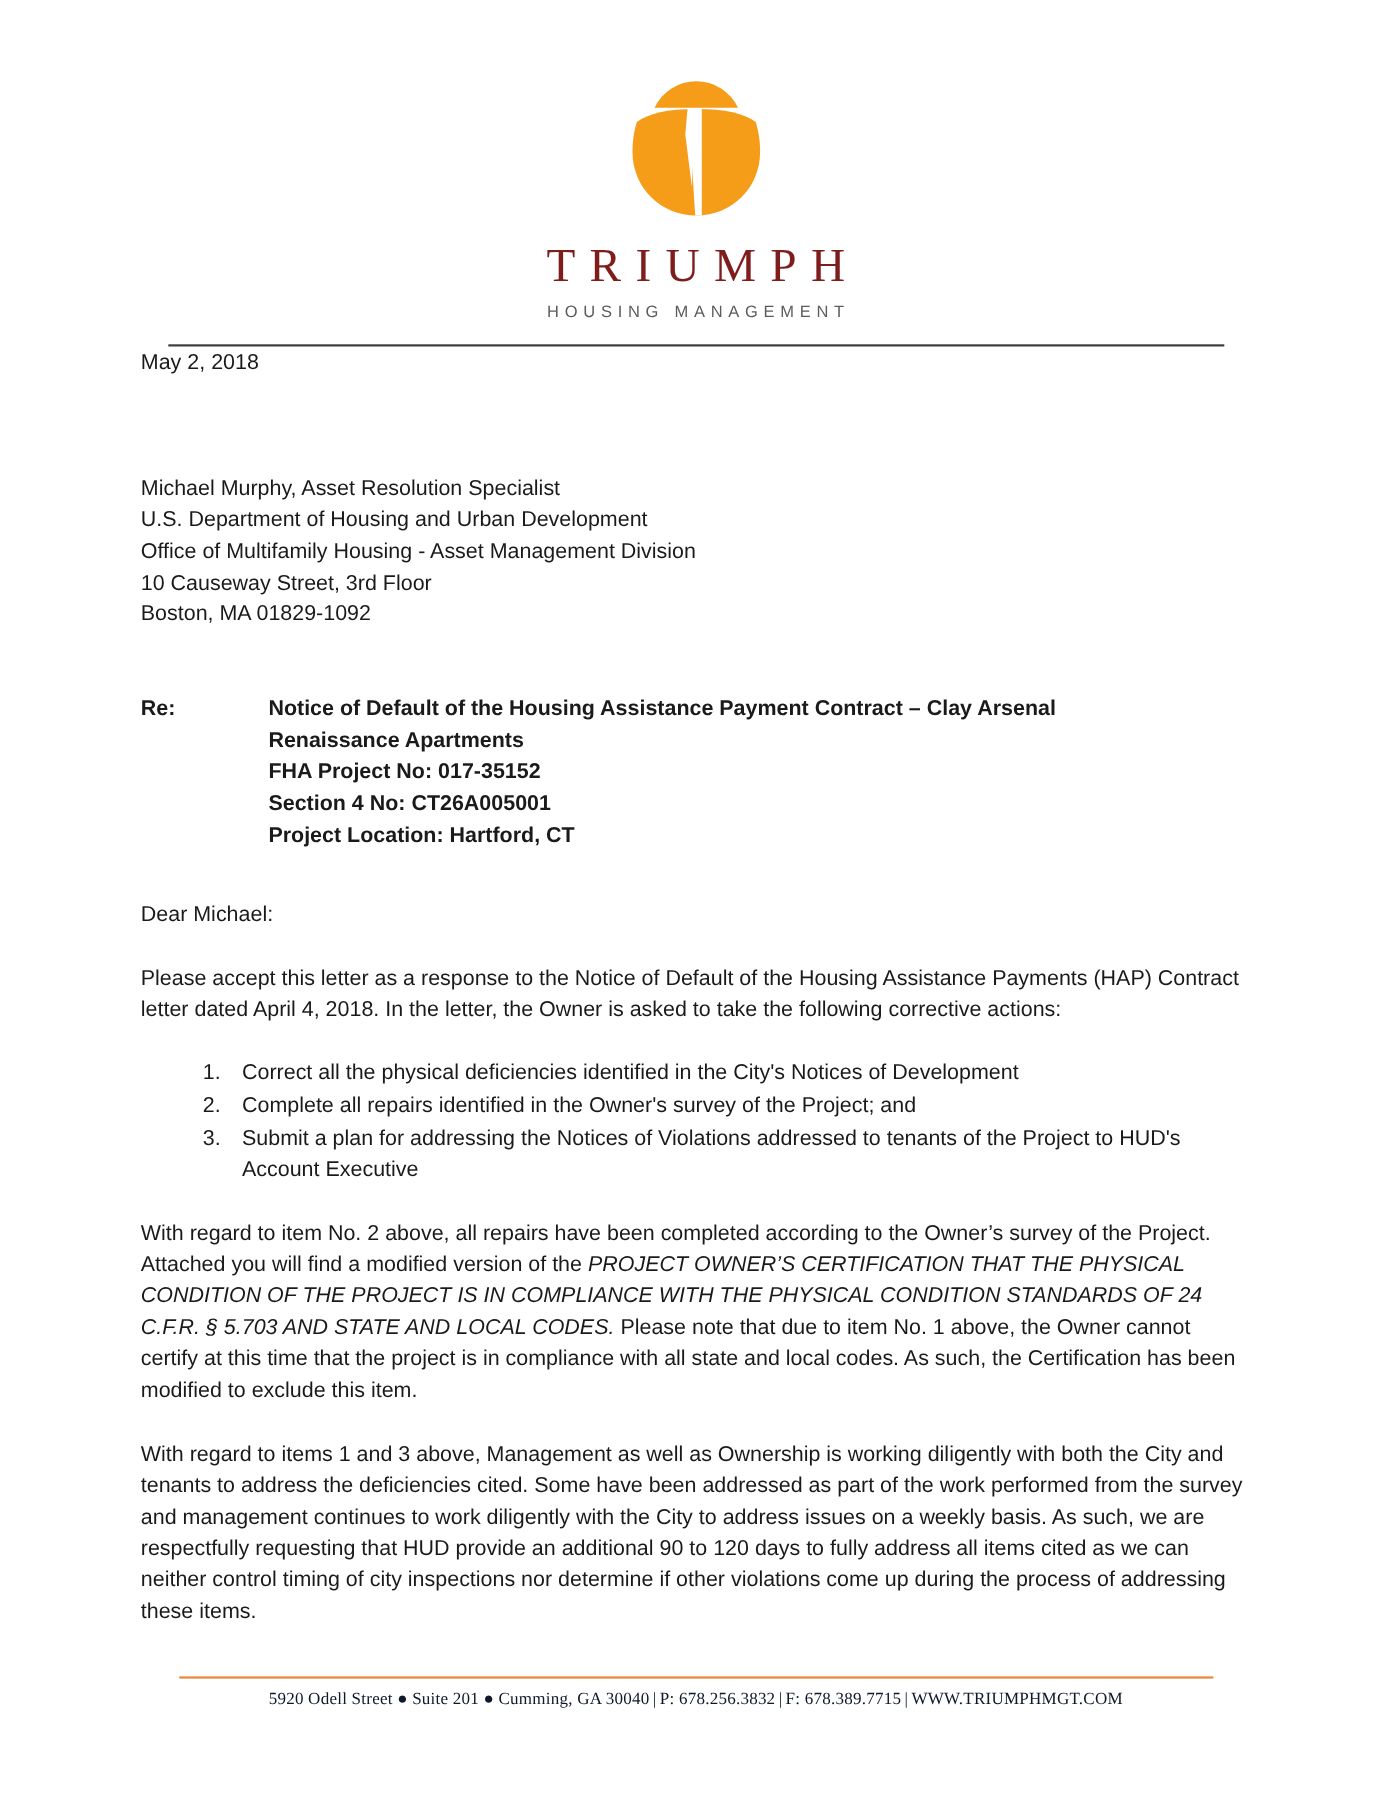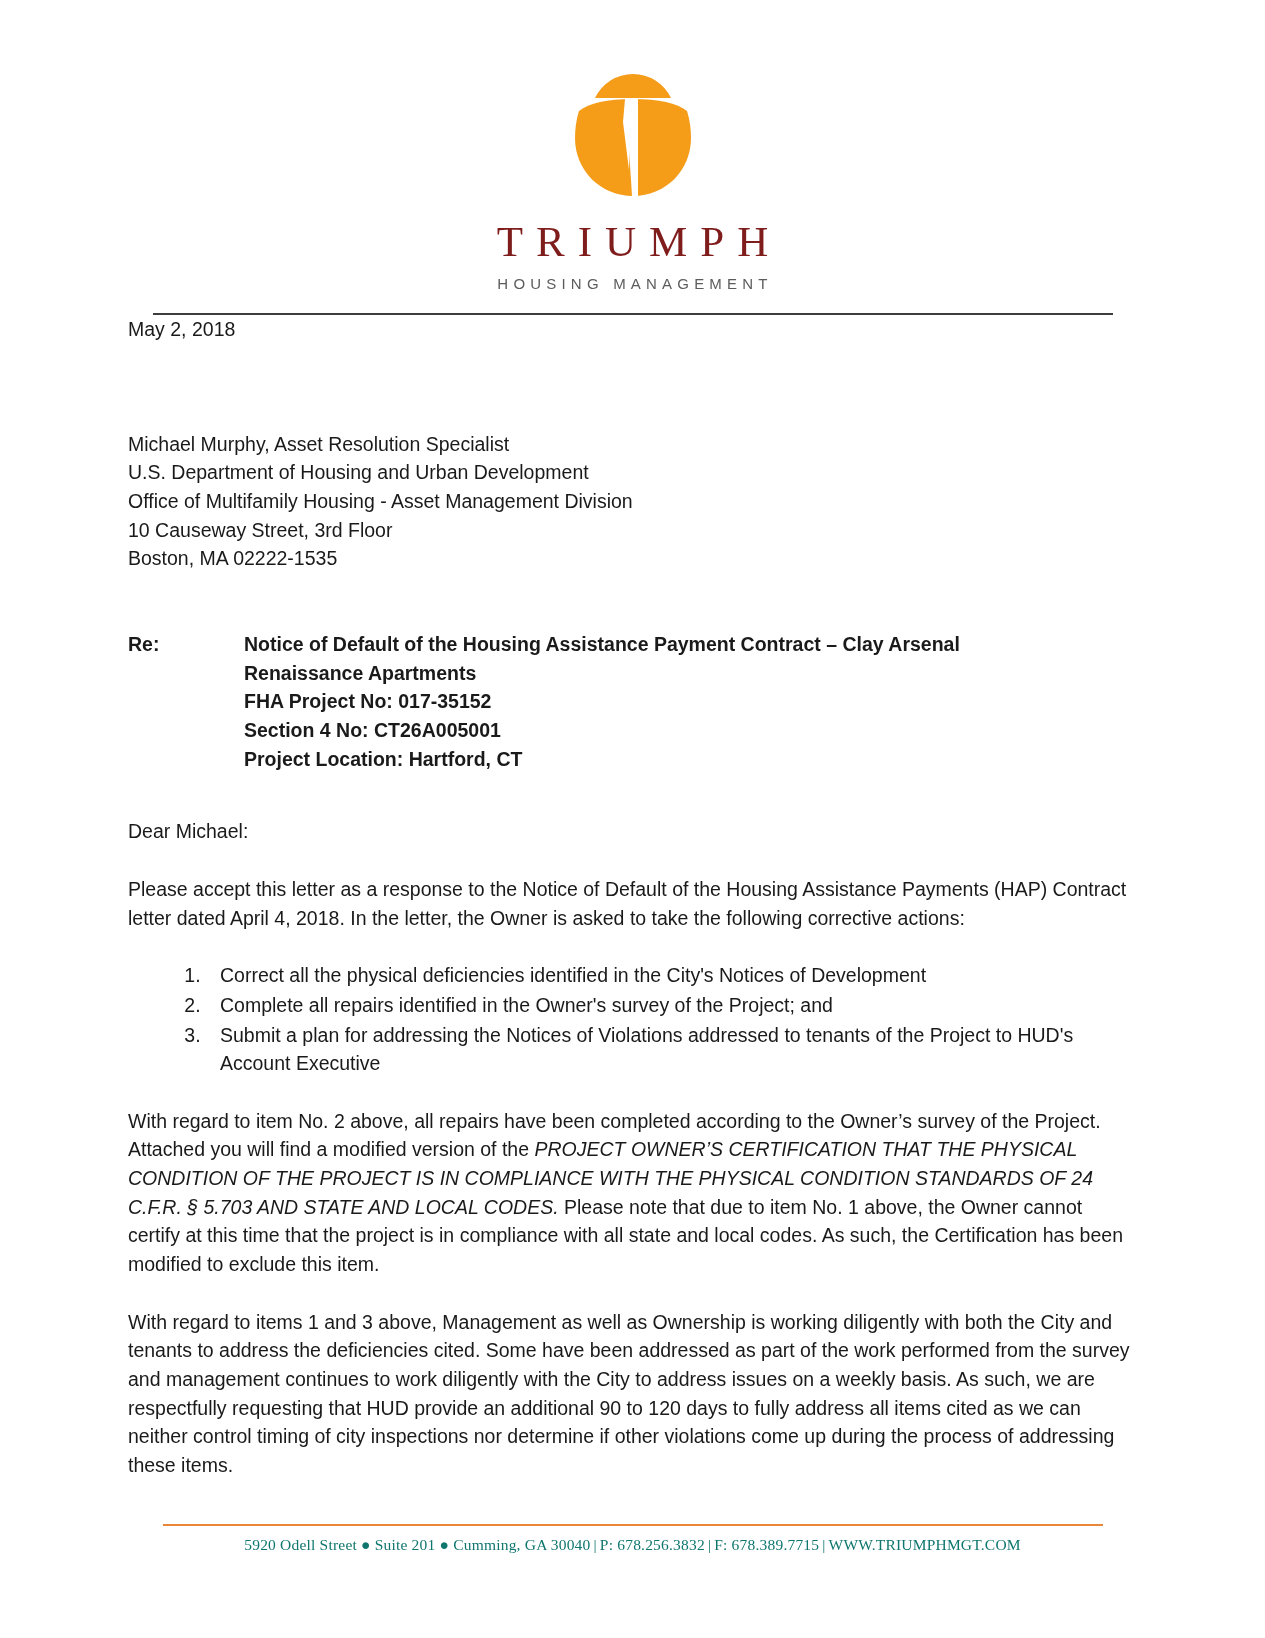--- a/index.html
+++ b/index.html
@@ -119,21 +119,21 @@
   }
   .foot-rule {
     width: 940px;
     height: 2px;
     background: #e8873a;
     margin: 0 auto 10px auto;
   }
   .foot-text {
     font-family: "Liberation Serif", serif;
     font-size: 15.5px;
-    color: #0f766e;
+    color: #0f172a;
     letter-spacing: 0.2px;
   }
   .foot-text .sep { padding: 0 3px; }
 </style>
 </head>
 <body>
 
 <div class="page">
 
   <div class="letterhead">
@@ -163,21 +163,21 @@
 
   <div class="content">
 
     <div class="date">May 2, 2018</div>
 
     <div class="address-block">
       <div>Michael Murphy, Asset Resolution Specialist</div>
       <div>U.S. Department of Housing and Urban Development</div>
       <div>Office of Multifamily Housing - Asset Management Division</div>
       <div>10 Causeway Street, 3rd Floor</div>
-      <div>Boston, MA 02222-1535</div>
+      <div>Boston, MA 01829-1092</div>
     </div>
 
     <div class="re-block">
       <div class="re-label">Re:</div>
       <div class="re-lines">
         <div>Notice of Default of the Housing Assistance Payment Contract – Clay Arsenal Renaissance Apartments</div>
         <div>FHA Project No: 017-35152</div>
         <div>Section 4 No: CT26A005001</div>
         <div>Project Location: Hartford, CT</div>
       </div>

